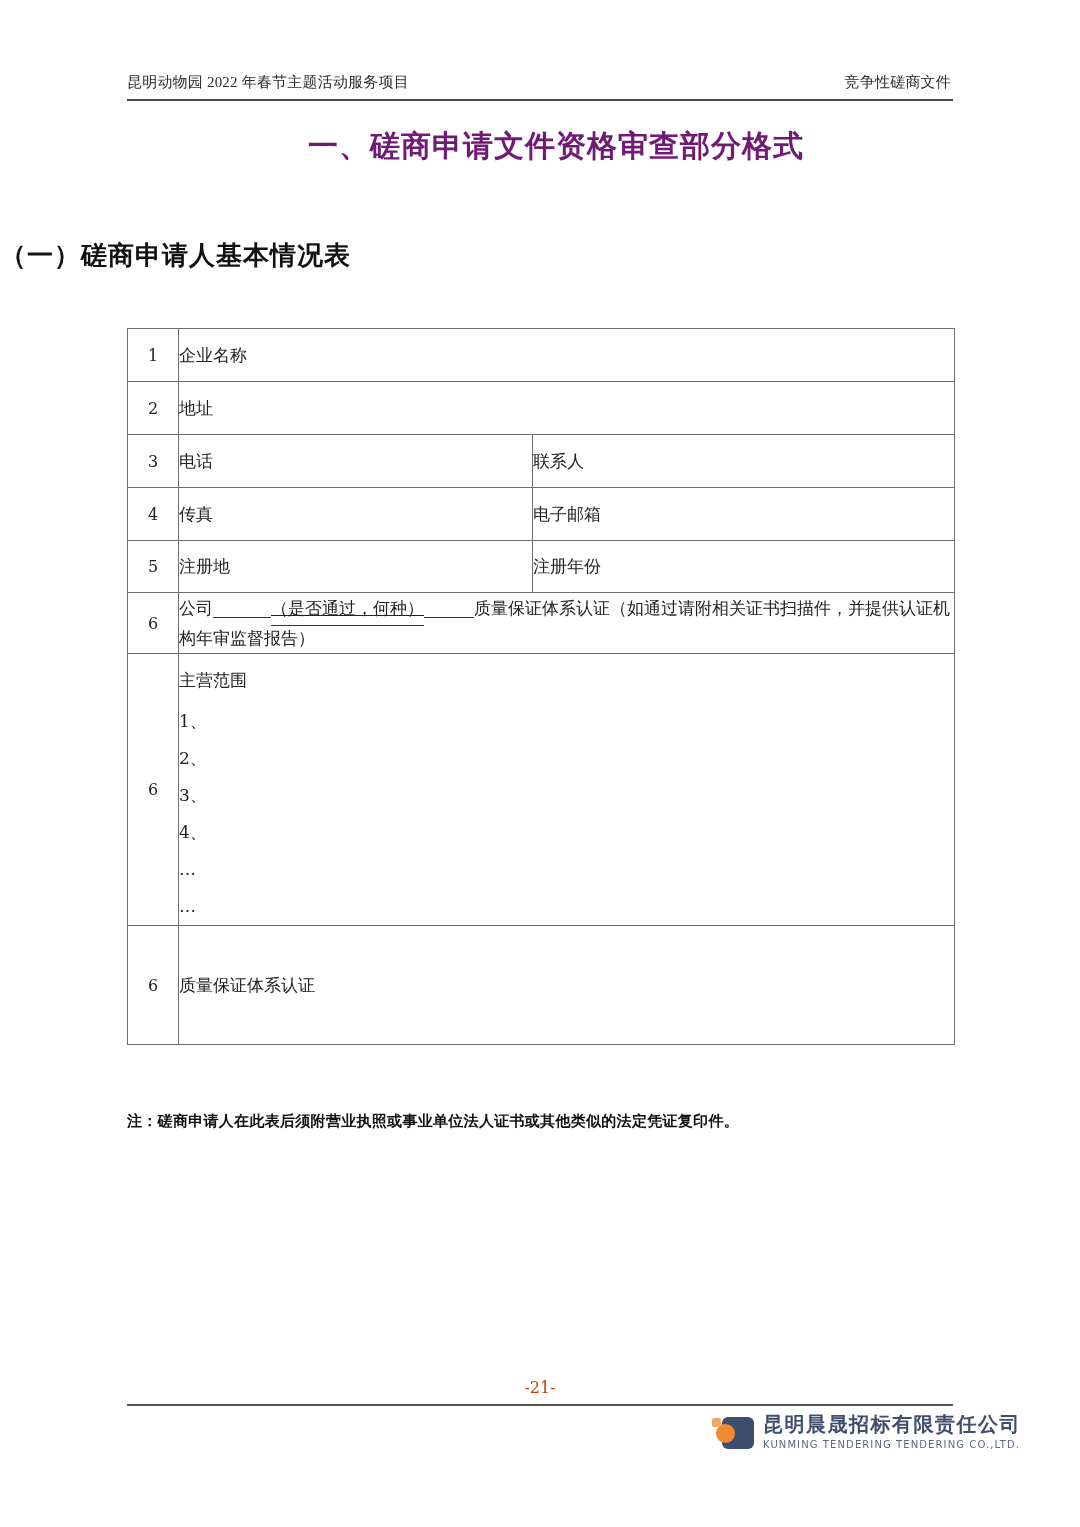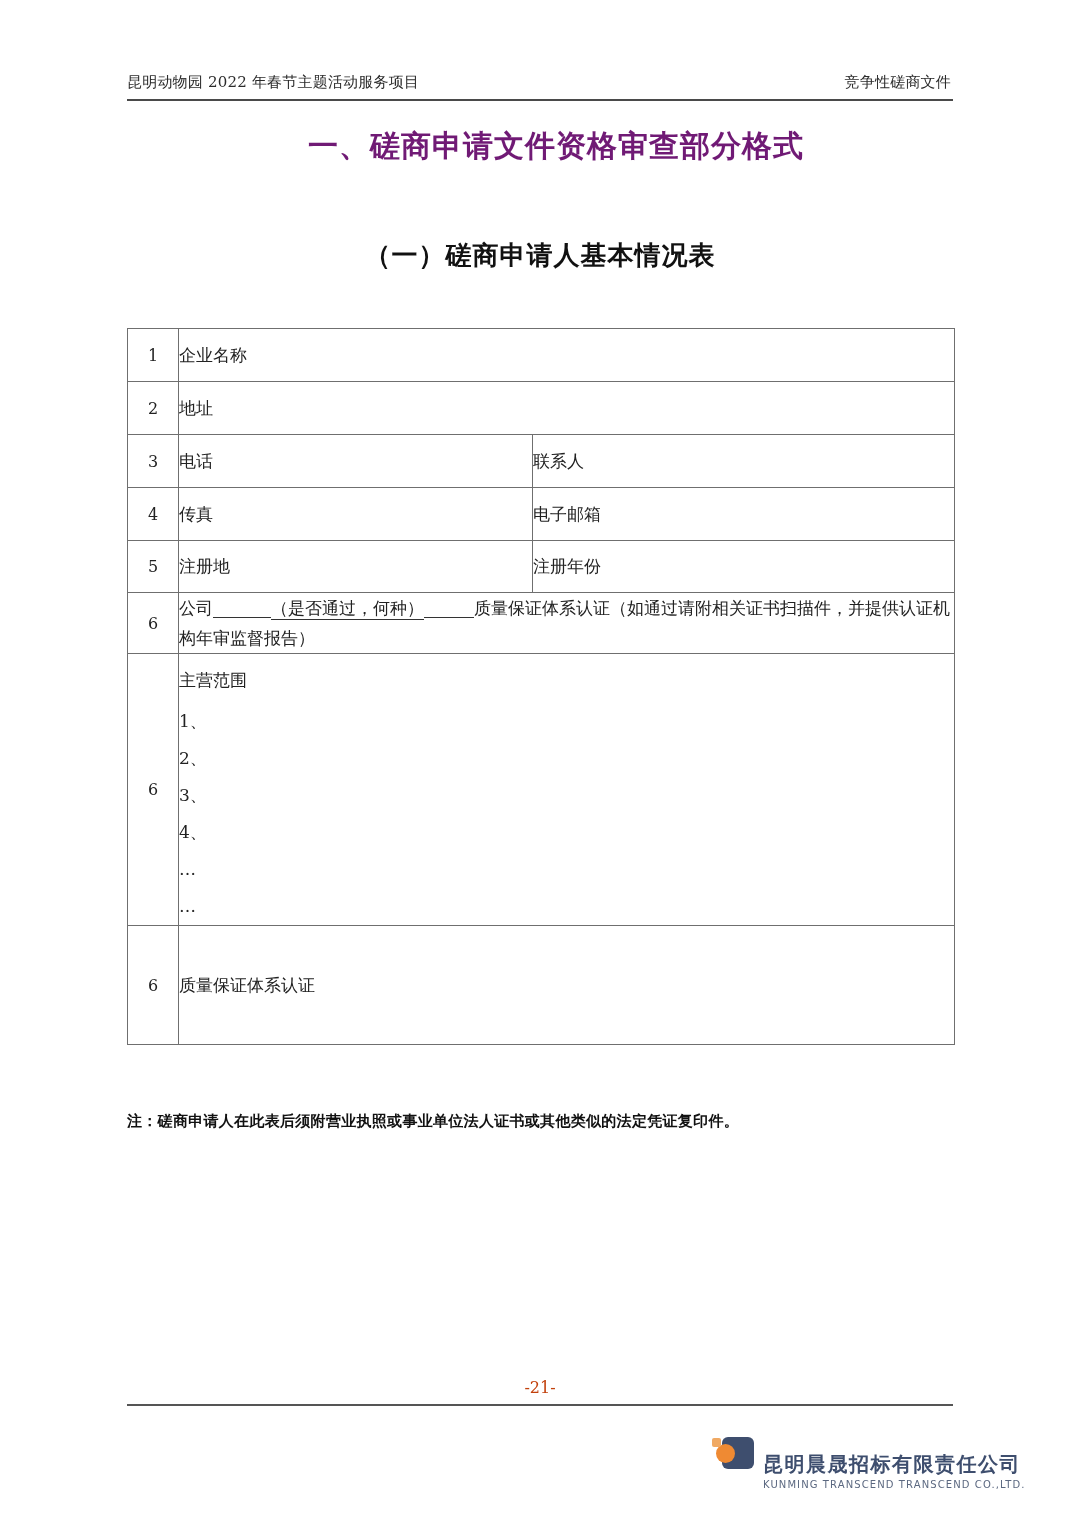--- a/index.html
+++ b/index.html
@@ -27,21 +27,21 @@
     top: 72px;
     width: 826px;
     display: flex;
     justify-content: space-between;
     align-items: flex-end;
     font-size: 15px;
     line-height: 20px;
     color: #2b2b2b;
     letter-spacing: 0.2px;
   }
-  .doc-header .hdr-left { white-space: nowrap; }
+  .doc-header .hdr-left { white-space: nowrap; font-family: Liberation Serif, serif; }
   .doc-header .hdr-right { white-space: nowrap; padding-right: 2px; }
   .header-rule {
     position: absolute;
     left: 127px;
     top: 99px;
     width: 826px;
     height: 0;
     border-top: 2px solid #4a4a4a;
   }
 
@@ -56,21 +56,20 @@
     font-weight: bold;
     font-size: 30px;
     letter-spacing: 1px;
     color: #701a75;
   }
   .title-2 {
     position: absolute;
     left: 0;
     top: 238px;
     width: 1080px;
-    text-align: center;
     font-family: "DejaVu Sans", "Liberation Sans", sans-serif;
     font-weight: bold;
     font-size: 26px;
     letter-spacing: 1px;
     color: #111;
   }
 
   
   .info-table {
     position: absolute;
@@ -108,21 +107,21 @@
     vertical-align: top;
   }
   .blank-line {
     display: inline-block;
     min-width: 58px;
     border-bottom: 1px solid #333;
     height: 20px;
     vertical-align: -4px;
   }
   .blank-line.short { min-width: 50px; }
-  .u-span { border-bottom: 1px solid #333; padding-bottom: 1px; }
+  .u-span { border-bottom: 1px solid #333; padding-bottom: 7px; text-decoration: underline; }
 
   .cell-scope {
     padding: 18px 0 18px 16px;
     vertical-align: top;
     line-height: 37px;
   }
   .scope-title { margin: 8px 0 4px 0; }
   .scope-item { margin: 0; }
 
   .cell-other {
@@ -195,21 +194,21 @@
   }
   .logo-dot-sm {
     position: absolute;
     left: 0px;
     top: 4px;
     width: 9px;
     height: 9px;
     background: #f0a963;
     border-radius: 2px;
   }
-  .logo-text { line-height: 1.05; margin-top: 40px; }
+  .logo-text { line-height: 1.05; }
   .logo-cn {
     font-family: "DejaVu Sans", "Liberation Sans", sans-serif;
     font-weight: bold;
     font-size: 20px;
     color: #3e4e6e;
     letter-spacing: 1.5px;
     white-space: nowrap;
   }
   .logo-en {
     font-family: "DejaVu Sans", "Liberation Sans", sans-serif;
@@ -297,17 +296,17 @@
   <div class="page-number">-21-</div>
   <div class="footer-rule"></div>
   <div class="footer-logo">
     <span class="logo-mark">
       <span class="logo-sq"></span>
       <span class="logo-dot-lg"></span>
       <span class="logo-dot-sm"></span>
     </span>
     <span class="logo-text">
       <span class="logo-cn">昆明晨晟招标有限责任公司</span><br>
-      <span class="logo-en">KUNMING TRANSCEND TRANSCEND CO.,LTD.</span>
+      <span class="logo-en">KUNMING TENDERING TENDERING CO.,LTD.</span>
     </span>
   </div>
 
 </div>
 
 </body></html>

